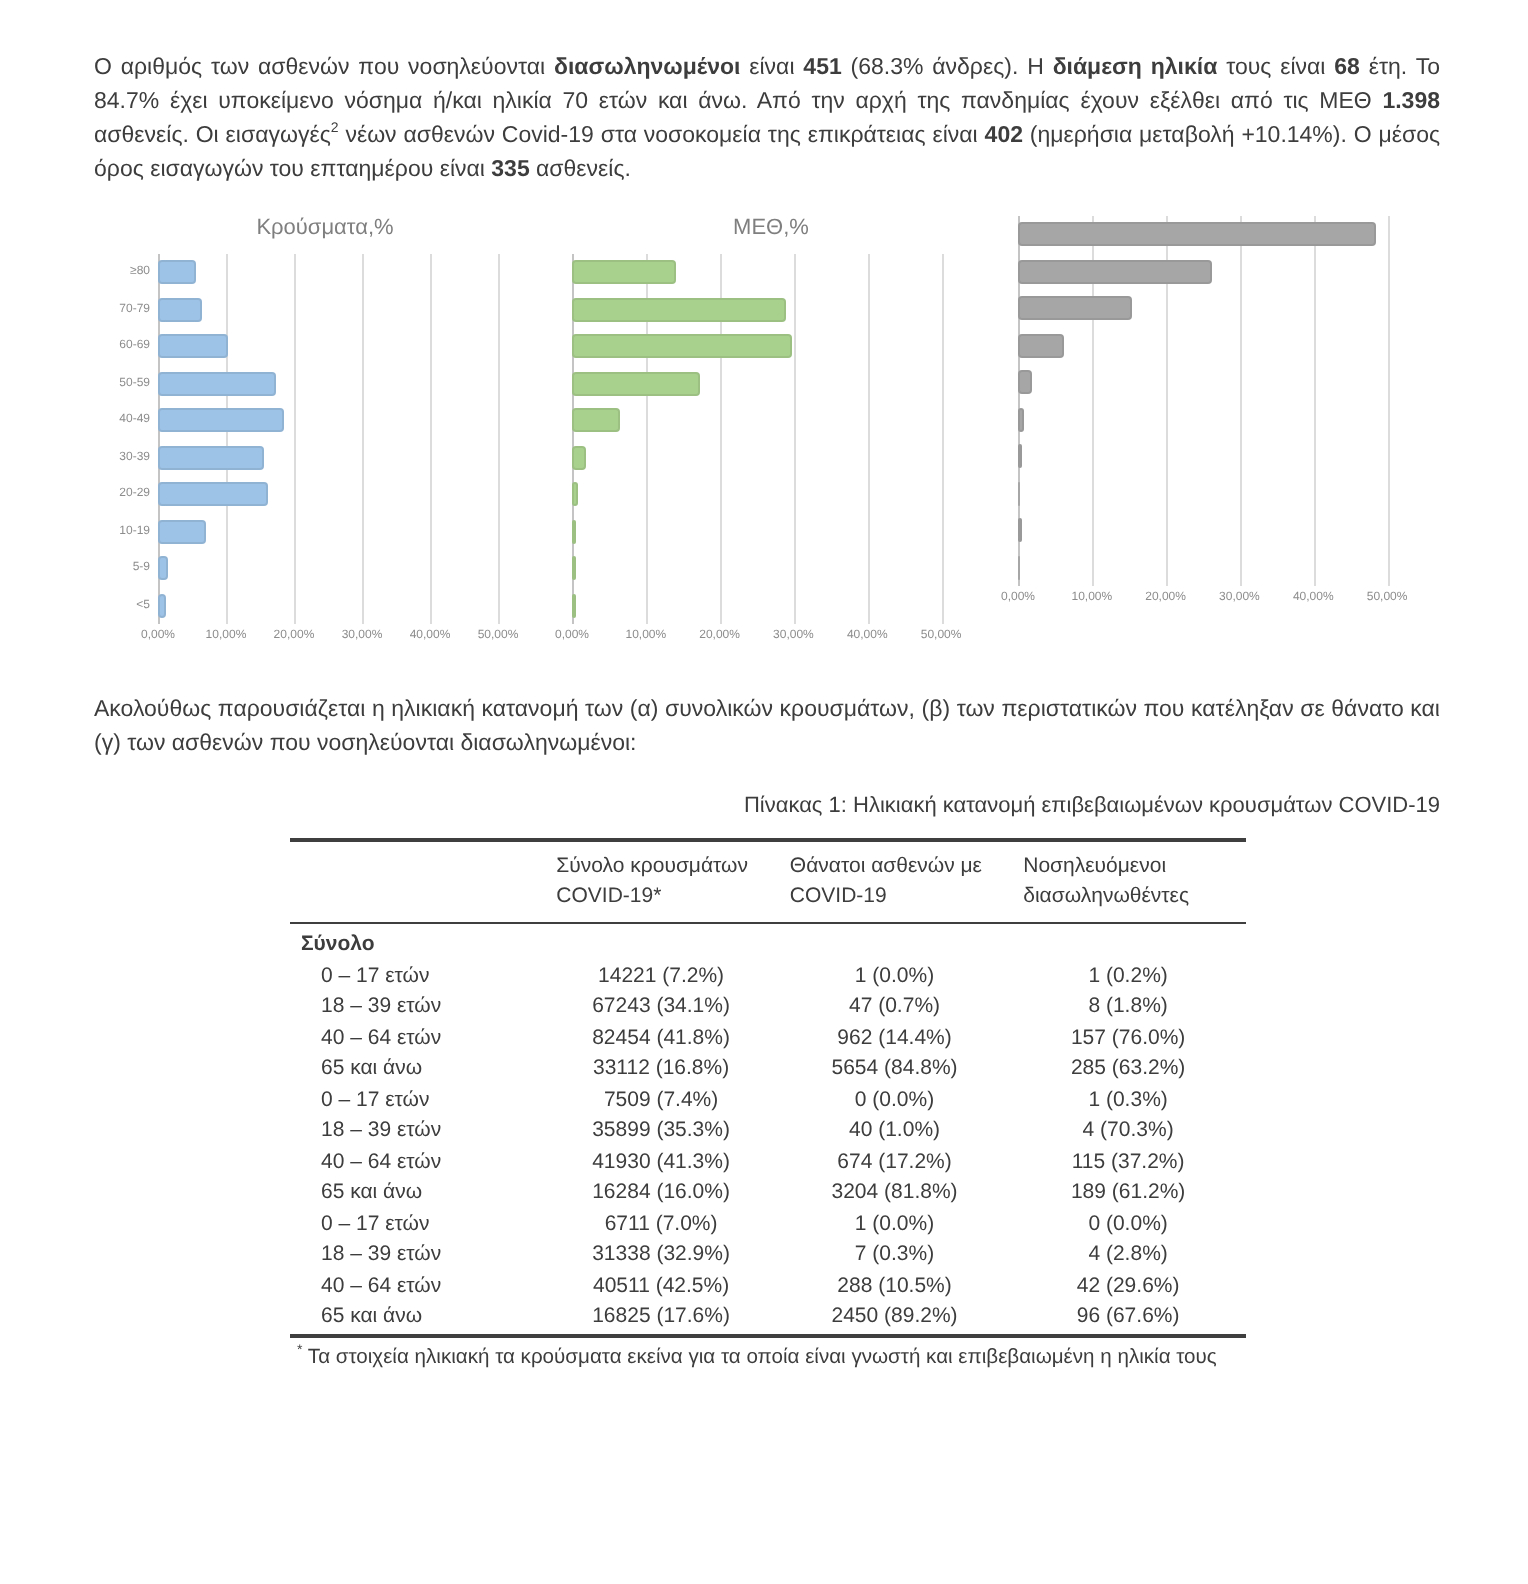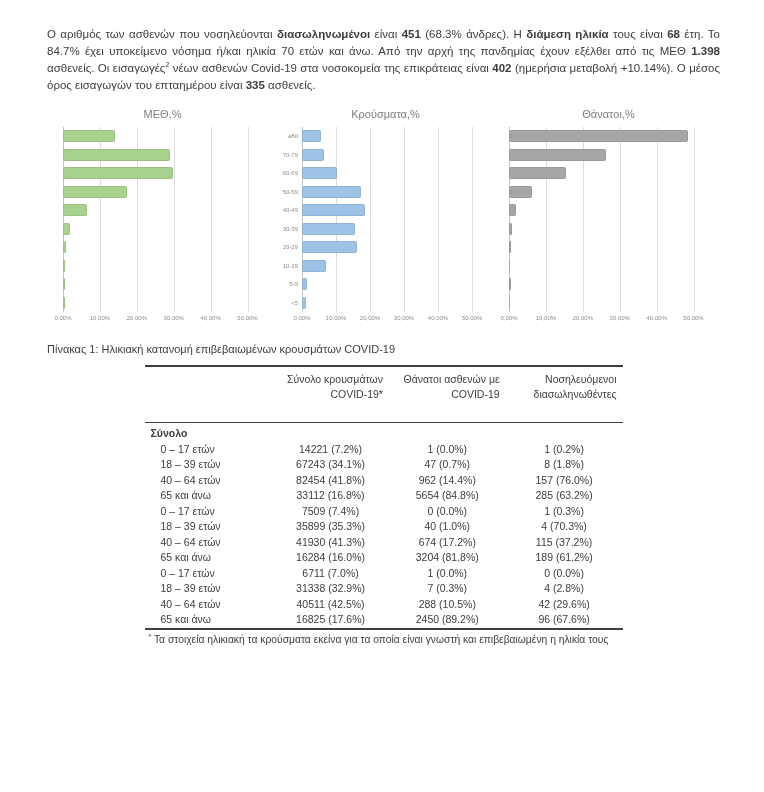--- a/index.html
+++ b/index.html
@@ -25,97 +25,43 @@
   .plot-wrap{flex:1;min-width:0;}
   .plot{position:relative;height:185px;}
   .gridline{position:absolute;top:0;bottom:0;width:1px;background:#dcdcdc;}
   .gridline.axis0{background:#c4c4c4;}
   .bar-row{height:18.5px;display:flex;align-items:center;position:relative;z-index:1;}
   .bar{height:12px;border-radius:2px;border:1px solid rgba(0,0,0,0.08);min-width:0;}
   .xaxis{position:relative;height:12px;margin-top:3px;}
   .xtick{position:absolute;top:0;transform:translateX(-50%);font-size:6px;color:#8c8c8c;white-space:nowrap;}
 
   
-  .table-title{margin-top:16px;text-align:left;font-size:11px;color:#3d3d3d;}
+  .table-title{margin-top:16px;text-align:right;font-size:11px;color:#3d3d3d;}
   table.covid{width:478px;margin:10px auto 0;border-collapse:collapse;
     border-top:2px solid #3f3f3f;border-bottom:2px solid #3f3f3f;
     font-size:10.5px;color:#3d3d3d;}
-  table.covid thead th{font-weight:normal;text-align:right;vertical-align:middle;
-    padding:5px 6px 21px;border-bottom:1.5px solid #3f3f3f;line-height:1.4;}
+  table.covid thead th{font-weight:normal;text-align:left;vertical-align:middle;
+    padding:5px 6px 6px;border-bottom:1.5px solid #3f3f3f;line-height:1.4;}
   table.covid th.agehead{width:128px;}
   table.covid th.colhead{width:117px;}
   table.covid td{padding:1px 6px;line-height:13.5px;height:15px;margin-top:12px;}
   table.covid tr.section-row td{font-weight:bold;padding-top:4px;}
   table.covid td.age{padding-left:16px;white-space:nowrap;}
   table.covid td.val{text-align:center;white-space:nowrap;}
   .footnote{width:478px;margin:3px auto 0;font-size:10.3px;color:#3d3d3d;padding-left:4px;}
   .footnote sup{font-size:7px;}
 </style>
 </head>
 <body>
 
 <div class="page">
 
   <p class="para"><span>Ο αριθμός των ασθενών που νοσηλεύονται </span><b>διασωληνωμένοι</b><span> είναι </span><b>451</b><span> (68.3% άνδρες).  Η </span><b>διάμεση ηλικία</b><span> τους είναι </span><b>68</b><span> έτη.  Το 84.7% έχει υποκείμενο νόσημα ή/και ηλικία 70 ετών και άνω.  Από την αρχή της πανδημίας έχουν εξέλθει από τις ΜΕΘ </span><b>1.398</b><span> ασθενείς.  Οι εισαγωγές</span><sup>2</sup><span> νέων ασθενών Covid-19 στα νοσοκομεία της επικράτειας είναι </span><b>402</b><span> (ημερήσια μεταβολή +10.14%).  Ο μέσος όρος εισαγωγών του επταημέρου είναι </span><b>335</b><span> ασθενείς.</span></p>
 
   <div class="charts" id="charts">
-      <div class="chart-panel">
-        <div class="chart-title">ΜΕΘ,%</div>
-        <div class="chart-body">
-          <div class="ycol-spacer"></div>
-          <div class="plot-wrap">
-            <div class="plot">
-              <div class="gridline axis0" style="left: 0%;"></div>
-              <div class="gridline" style="left: 18.1818%;"></div>
-              <div class="gridline" style="left: 36.3636%;"></div>
-              <div class="gridline" style="left: 54.5455%;"></div>
-              <div class="gridline" style="left: 72.7273%;"></div>
-              <div class="gridline" style="left: 90.9091%;"></div>
-              <div class="bar-row">
-                <div class="bar" style="width: 25.8182%; background: rgb(169, 209, 142);"></div>
-              </div>
-              <div class="bar-row">
-                <div class="bar" style="width: 52.7273%; background: rgb(169, 209, 142);"></div>
-              </div>
-              <div class="bar-row">
-                <div class="bar" style="width: 54.1818%; background: rgb(169, 209, 142);"></div>
-              </div>
-              <div class="bar-row">
-                <div class="bar" style="width: 31.6364%; background: rgb(169, 209, 142);"></div>
-              </div>
-              <div class="bar-row">
-                <div class="bar" style="width: 11.6364%; background: rgb(169, 209, 142);"></div>
-              </div>
-              <div class="bar-row">
-                <div class="bar" style="width: 3.27273%; background: rgb(169, 209, 142);"></div>
-              </div>
-              <div class="bar-row">
-                <div class="bar" style="width: 1.27273%; background: rgb(169, 209, 142);"></div>
-              </div>
-              <div class="bar-row">
-                <div class="bar" style="width: 0.363636%; background: rgb(169, 209, 142);"></div>
-              </div>
-              <div class="bar-row">
-                <div class="bar" style="width: 0.363636%; background: rgb(169, 209, 142);"></div>
-              </div>
-              <div class="bar-row">
-                <div class="bar" style="width: 0.545455%; background: rgb(169, 209, 142);"></div>
-              </div>
-            </div>
-            <div class="xaxis">
-              <span class="xtick" style="left: 0%;">0,00%</span>
-              <span class="xtick" style="left: 18.1818%;">10,00%</span>
-              <span class="xtick" style="left: 36.3636%;">20,00%</span>
-              <span class="xtick" style="left: 54.5455%;">30,00%</span>
-              <span class="xtick" style="left: 72.7273%;">40,00%</span>
-              <span class="xtick" style="left: 90.9091%;">50,00%</span>
-            </div>
-          </div>
-        </div>
-      </div>
       <div class="chart-panel">
         <div class="chart-title">Κρούσματα,%</div>
         <div class="chart-body">
           <div class="ycol">
             <div class="ylabel">≥80</div>
             <div class="ylabel">70-79</div>
             <div class="ylabel">60-69</div>
             <div class="ylabel">50-59</div>
             <div class="ylabel">40-49</div>
             <div class="ylabel">30-39</div>
@@ -168,75 +114,129 @@
               <span class="xtick" style="left: 18.1818%;">10,00%</span>
               <span class="xtick" style="left: 36.3636%;">20,00%</span>
               <span class="xtick" style="left: 54.5455%;">30,00%</span>
               <span class="xtick" style="left: 72.7273%;">40,00%</span>
               <span class="xtick" style="left: 90.9091%;">50,00%</span>
             </div>
           </div>
         </div>
       </div>
       <div class="chart-panel">
-        <div class="chart-title">Θάνατοι,%</div>
+        <div class="chart-title">ΜΕΘ,%</div>
         <div class="chart-body">
           <div class="ycol-spacer"></div>
           <div class="plot-wrap">
             <div class="plot">
               <div class="gridline axis0" style="left: 0%;"></div>
               <div class="gridline" style="left: 18.1818%;"></div>
               <div class="gridline" style="left: 36.3636%;"></div>
               <div class="gridline" style="left: 54.5455%;"></div>
               <div class="gridline" style="left: 72.7273%;"></div>
               <div class="gridline" style="left: 90.9091%;"></div>
               <div class="bar-row">
-                <div class="bar" style="width: 88.3636%; background: rgb(166, 166, 166);"></div>
-              </div>
-              <div class="bar-row">
-                <div class="bar" style="width: 47.6364%; background: rgb(166, 166, 166);"></div>
-              </div>
-              <div class="bar-row">
-                <div class="bar" style="width: 28.1818%; background: rgb(166, 166, 166);"></div>
-              </div>
-              <div class="bar-row">
-                <div class="bar" style="width: 11.4545%; background: rgb(166, 166, 166);"></div>
-              </div>
-              <div class="bar-row">
-                <div class="bar" style="width: 3.63636%; background: rgb(166, 166, 166);"></div>
-              </div>
-              <div class="bar-row">
-                <div class="bar" style="width: 1.45455%; background: rgb(166, 166, 166);"></div>
-              </div>
-              <div class="bar-row">
-                <div class="bar" style="width: 0.545455%; background: rgb(166, 166, 166);"></div>
-              </div>
-              <div class="bar-row">
-                <div class="bar" style="width: 0.181818%; background: rgb(166, 166, 166); border: none;"></div>
-              </div>
-              <div class="bar-row">
-                <div class="bar" style="width: 0.363636%; background: rgb(166, 166, 166);"></div>
-              </div>
-              <div class="bar-row">
-                <div class="bar" style="width: 0.181818%; background: rgb(166, 166, 166); border: none;"></div>
+                <div class="bar" style="width: 25.8182%; background: rgb(169, 209, 142);"></div>
+              </div>
+              <div class="bar-row">
+                <div class="bar" style="width: 52.7273%; background: rgb(169, 209, 142);"></div>
+              </div>
+              <div class="bar-row">
+                <div class="bar" style="width: 54.1818%; background: rgb(169, 209, 142);"></div>
+              </div>
+              <div class="bar-row">
+                <div class="bar" style="width: 31.6364%; background: rgb(169, 209, 142);"></div>
+              </div>
+              <div class="bar-row">
+                <div class="bar" style="width: 11.6364%; background: rgb(169, 209, 142);"></div>
+              </div>
+              <div class="bar-row">
+                <div class="bar" style="width: 3.27273%; background: rgb(169, 209, 142);"></div>
+              </div>
+              <div class="bar-row">
+                <div class="bar" style="width: 1.27273%; background: rgb(169, 209, 142);"></div>
+              </div>
+              <div class="bar-row">
+                <div class="bar" style="width: 0.363636%; background: rgb(169, 209, 142);"></div>
+              </div>
+              <div class="bar-row">
+                <div class="bar" style="width: 0.363636%; background: rgb(169, 209, 142);"></div>
+              </div>
+              <div class="bar-row">
+                <div class="bar" style="width: 0.545455%; background: rgb(169, 209, 142);"></div>
               </div>
             </div>
             <div class="xaxis">
               <span class="xtick" style="left: 0%;">0,00%</span>
               <span class="xtick" style="left: 18.1818%;">10,00%</span>
               <span class="xtick" style="left: 36.3636%;">20,00%</span>
               <span class="xtick" style="left: 54.5455%;">30,00%</span>
               <span class="xtick" style="left: 72.7273%;">40,00%</span>
               <span class="xtick" style="left: 90.9091%;">50,00%</span>
             </div>
           </div>
         </div>
       </div>
+      <div class="chart-panel">
+        <div class="chart-body">
+          <div class="ycol-spacer"></div>
+          <div class="plot-wrap">
+            <div class="plot">
+              <div class="gridline axis0" style="left: 0%;"></div>
+              <div class="gridline" style="left: 18.1818%;"></div>
+              <div class="gridline" style="left: 36.3636%;"></div>
+              <div class="gridline" style="left: 54.5455%;"></div>
+              <div class="gridline" style="left: 72.7273%;"></div>
+              <div class="gridline" style="left: 90.9091%;"></div>
+              <div class="bar-row">
+                <div class="bar" style="width: 88.3636%; background: rgb(166, 166, 166);"></div>
+              </div>
+              <div class="bar-row">
+                <div class="bar" style="width: 47.6364%; background: rgb(166, 166, 166);"></div>
+              </div>
+              <div class="bar-row">
+                <div class="bar" style="width: 28.1818%; background: rgb(166, 166, 166);"></div>
+              </div>
+              <div class="bar-row">
+                <div class="bar" style="width: 11.4545%; background: rgb(166, 166, 166);"></div>
+              </div>
+              <div class="bar-row">
+                <div class="bar" style="width: 3.63636%; background: rgb(166, 166, 166);"></div>
+              </div>
+              <div class="bar-row">
+                <div class="bar" style="width: 1.45455%; background: rgb(166, 166, 166);"></div>
+              </div>
+              <div class="bar-row">
+                <div class="bar" style="width: 0.545455%; background: rgb(166, 166, 166);"></div>
+              </div>
+              <div class="bar-row">
+                <div class="bar" style="width: 0.181818%; background: rgb(166, 166, 166); border: none;"></div>
+              </div>
+              <div class="bar-row">
+                <div class="bar" style="width: 0.363636%; background: rgb(166, 166, 166);"></div>
+              </div>
+              <div class="bar-row">
+                <div class="bar" style="width: 0.181818%; background: rgb(166, 166, 166); border: none;"></div>
+              </div>
+            </div>
+            <div class="xaxis">
+              <span class="xtick" style="left: 0%;">0,00%</span>
+              <span class="xtick" style="left: 18.1818%;">10,00%</span>
+              <span class="xtick" style="left: 36.3636%;">20,00%</span>
+              <span class="xtick" style="left: 54.5455%;">30,00%</span>
+              <span class="xtick" style="left: 72.7273%;">40,00%</span>
+              <span class="xtick" style="left: 90.9091%;">50,00%</span>
+            </div>
+          </div>
+        </div>
+      </div>
     </div>
 
+  <p class="para p3"><span>Ακολούθως παρουσιάζεται η ηλικιακή κατανομή των (α) συνολικών κρουσμάτων, (β) των περιστατικών που κατέληξαν σε θάνατο και (γ) των ασθενών που νοσηλεύονται διασωληνωμένοι:</span></p>
 
   <div class="table-title">Πίνακας 1: Ηλικιακή κατανομή επιβεβαιωμένων κρουσμάτων COVID-19</div>
 
   <div id="table-mount">
       <table class="covid">
         <thead>
           <tr>
             <th class="agehead"></th>
             <th class="colhead">Σύνολο κρουσμάτων COVID-19*</th>
             <th class="colhead">Θάνατοι ασθενών με COVID-19</th>

